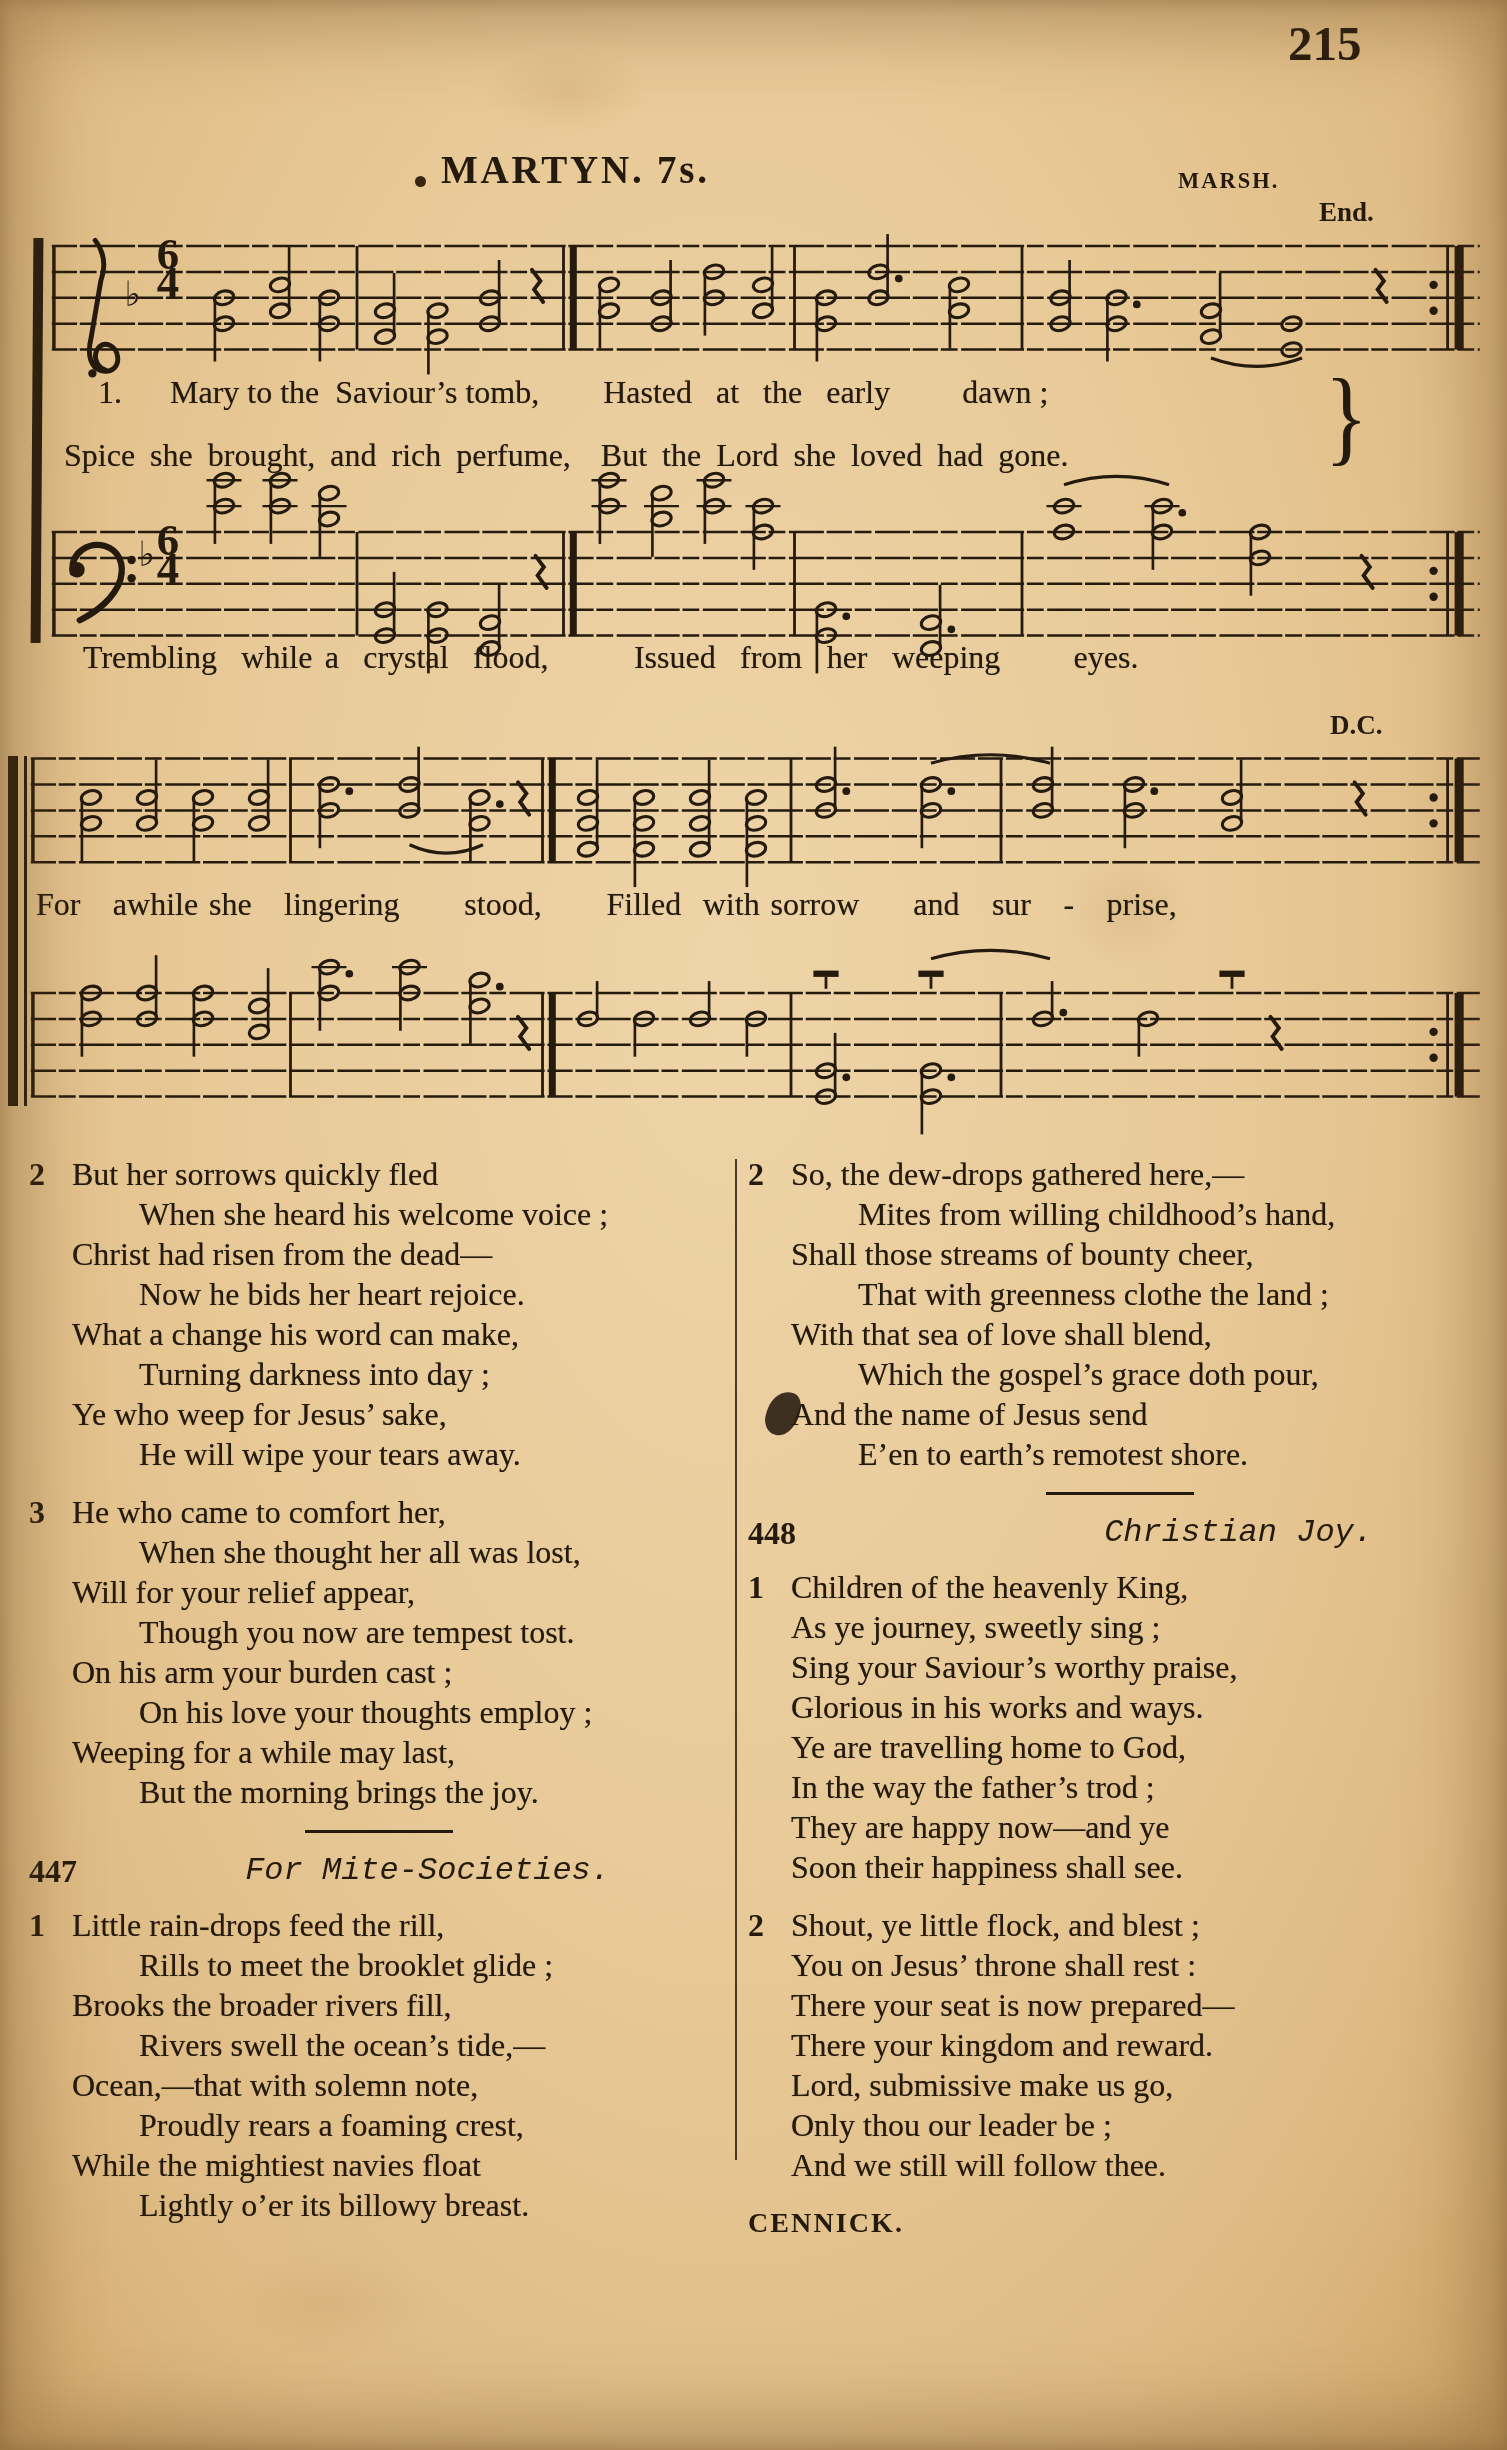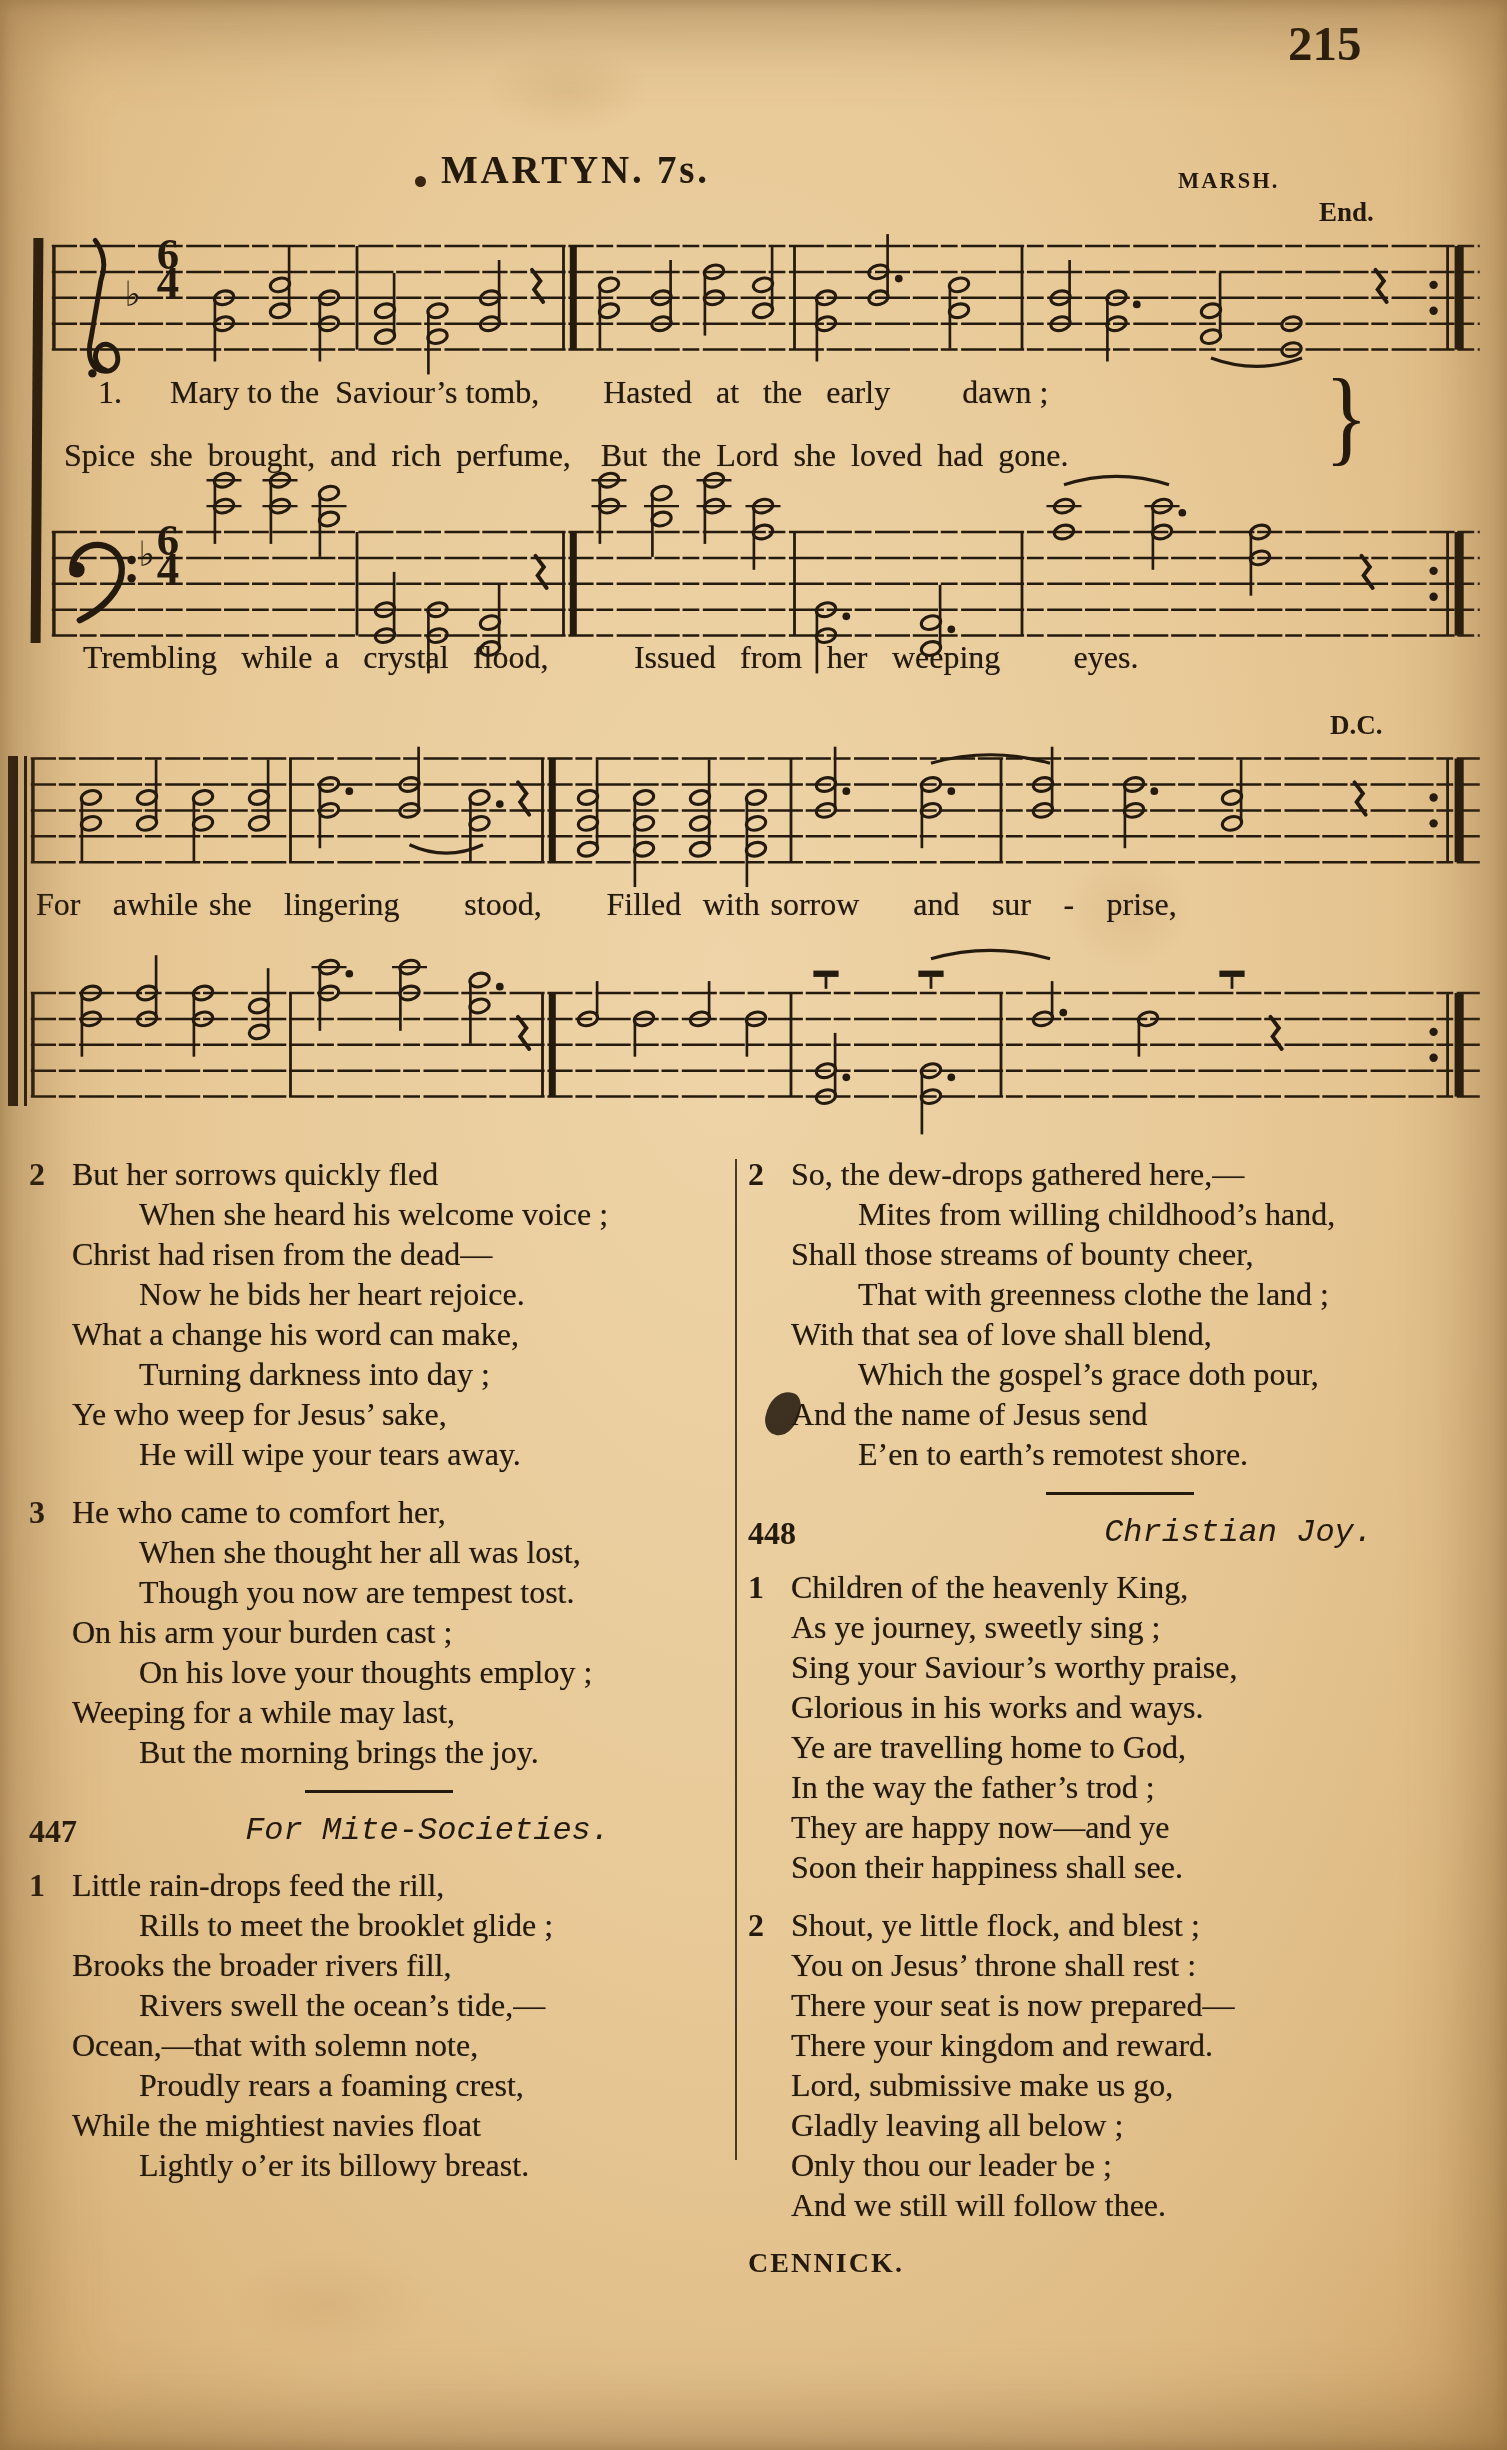--- a/index.html
+++ b/index.html
@@ -427,20 +427,21 @@
           <div class="vline ind">Turning darkness into day ;</div>
           <div class="vline">Ye who weep for Jesus’ sake,</div>
           <div class="vline ind">He will wipe your tears away.</div>
         </div>
       </div>
       <div class="verse">
         <span class="vnum">3</span>
         <div class="lines">
           <div class="vline">He who came to comfort her,</div>
           <div class="vline ind">When she thought her all was lost,</div>
+          <div class="vline">Will for your relief appear,</div>
           <div class="vline ind">Though you now are tempest tost.</div>
           <div class="vline">On his arm your burden cast ;</div>
           <div class="vline ind">On his love your thoughts employ ;</div>
           <div class="vline">Weeping for a while may last,</div>
           <div class="vline ind">But the morning brings the joy.</div>
         </div>
       </div>
       <div class="colrule"></div>
       <div class="hymn-heading">
         <span class="hnum">447</span>
@@ -493,21 +494,20 @@
         </div>
       </div>
       <div class="verse">
         <span class="vnum">2</span>
         <div class="lines">
           <div class="vline">Shout, ye little flock, and blest ;</div>
           <div class="vline">You on Jesus’ throne shall rest :</div>
           <div class="vline">There your seat is now prepared—</div>
           <div class="vline">There your kingdom and reward.</div>
           <div class="vline">Lord, submissive make us go,</div>
-          <div class="vline">Gladly leaving all below ;</div>
           <div class="vline">Only thou our leader be ;</div>
           <div class="vline">And we still will follow thee.</div>
         </div>
       </div>
       <div class="attribution">CENNICK.</div>
     </div>
 
   <div class="abs ink-blot"></div>
 </div>
 

